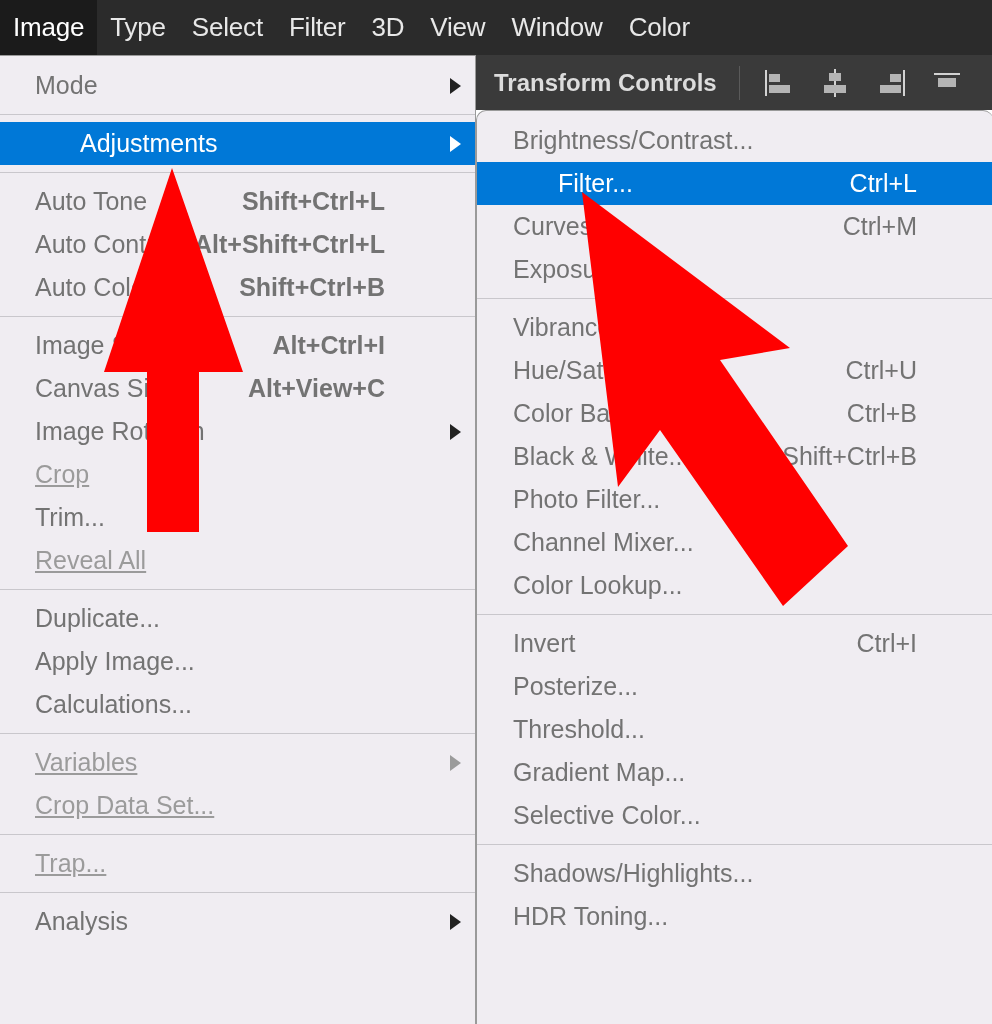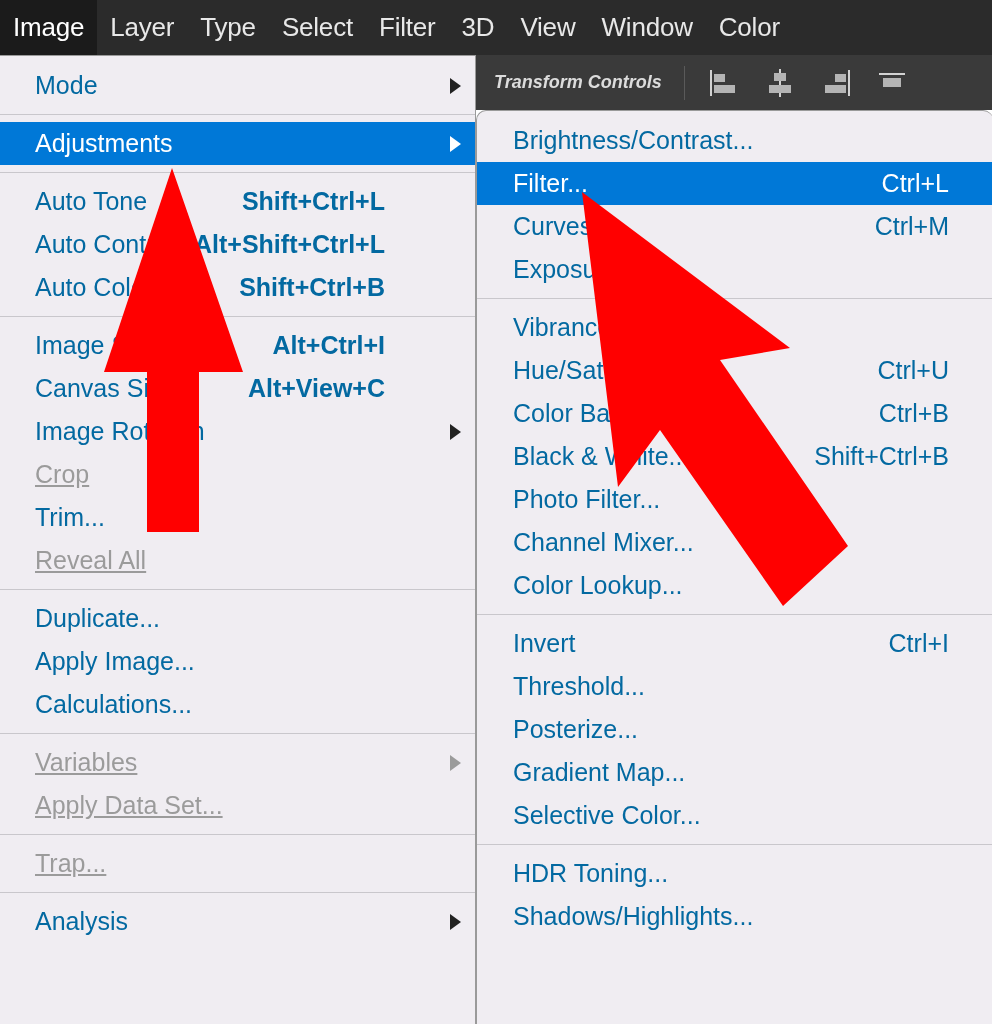--- a/index.html
+++ b/index.html
@@ -47,25 +47,24 @@
     position: absolute;
     left: 476px; top: 55px;
     width: 516px; height: 55px;
     background: #3a3a3a;
     display: flex;
     align-items: center;
     z-index: 4;
   }
   #transform-label {
     color: #dcdcdc;
-    font-size: 18px;
+    font-size: 24px;
     font-weight: bold;
     margin-left: 18px;
     white-space: nowrap;
-    font-style: italic;
   }
   .vsep {
     width: 1px;
     height: 34px;
     background: #5a5a5a;
     margin-left: 22px;
   }
   .align-icons {
     display: flex;
     align-items: center;
@@ -97,36 +96,37 @@
     height: 1012px;
     border-right: none;
     border-radius: 10px;
   }
 
   .menu-item {
     position: relative;
     height: 43px;
     display: flex;
     align-items: center;
-    color: #0369a1;
+    color: #737373;
     font-size: 25px;
     box-sizing: border-box;
     white-space: nowrap;
   }
   .menu-item.disabled { color: #9b9b9b; text-decoration: underline; }
   .menu-item.selected {
     background: #0078d7;
     color: #ffffff;
+    padding-left: 45px;
   }
   .mi-label {
     margin-left: 36px;
   }
   .mi-shortcut {
     position: absolute;
-    right: 44px;
+    right: 76px;
     font-size: 25px;
   }
   #main-menu .mi-shortcut { right: 90px; font-weight: bold; }
   .mi-arrow {
     position: absolute;
     right: 14px;
     width: 0; height: 0;
     border-top: 8px solid transparent;
     border-bottom: 8px solid transparent;
     border-left: 11px solid #222222;
@@ -148,21 +148,20 @@
     width: 992px; height: 1024px;
     pointer-events: none;
     z-index: 9;
   }
 </style>
 </head>
 <body>
 
 <div id="menubar">
     <div class="menubar-item active">Image</div>
-    <div class="menubar-item">Layer</div>
     <div class="menubar-item">Type</div>
     <div class="menubar-item">Select</div>
     <div class="menubar-item">Filter</div>
     <div class="menubar-item">3D</div>
     <div class="menubar-item">View</div>
     <div class="menubar-item">Window</div>
     <div class="menubar-item">Color</div>
   </div>
 
 <div id="optionsbar">
@@ -246,21 +245,21 @@
     </div>
     <div class="menu-item">
       <span class="mi-label">Calculations...</span>
     </div>
     <div class="separator"></div>
     <div class="menu-item disabled">
       <span class="mi-label">Variables</span>
       <span class="mi-arrow"></span>
     </div>
     <div class="menu-item disabled">
-      <span class="mi-label">Apply Data Set...</span>
+      <span class="mi-label">Crop Data Set...</span>
     </div>
     <div class="separator"></div>
     <div class="menu-item disabled">
       <span class="mi-label">Trap...</span>
     </div>
     <div class="separator"></div>
     <div class="menu-item">
       <span class="mi-label">Analysis</span>
       <span class="mi-arrow"></span>
     </div>
@@ -306,36 +305,36 @@
     </div>
     <div class="menu-item">
       <span class="mi-label">Color Lookup...</span>
     </div>
     <div class="separator"></div>
     <div class="menu-item">
       <span class="mi-label">Invert</span>
       <span class="mi-shortcut">Ctrl+I</span>
     </div>
     <div class="menu-item">
+      <span class="mi-label">Posterize...</span>
+    </div>
+    <div class="menu-item">
       <span class="mi-label">Threshold...</span>
     </div>
     <div class="menu-item">
-      <span class="mi-label">Posterize...</span>
-    </div>
-    <div class="menu-item">
       <span class="mi-label">Gradient Map...</span>
     </div>
     <div class="menu-item">
       <span class="mi-label">Selective Color...</span>
     </div>
     <div class="separator"></div>
     <div class="menu-item">
+      <span class="mi-label">Shadows/Highlights...</span>
+    </div>
+    <div class="menu-item">
       <span class="mi-label">HDR Toning...</span>
-    </div>
-    <div class="menu-item">
-      <span class="mi-label">Shadows/Highlights...</span>
     </div>
   </div>
 
 <svg id="arrows" viewBox="0 0 992 1024">
   <polygon fill="#FF0000" points="172,168 243,372 199,372 199,532 147,532 147,372 104,372"></polygon>
   <polygon fill="#FF0000" points="582,192 790,348 720,360 848,546 783,606 660,430 618,487"></polygon>
 </svg>
 
 </body></html>

